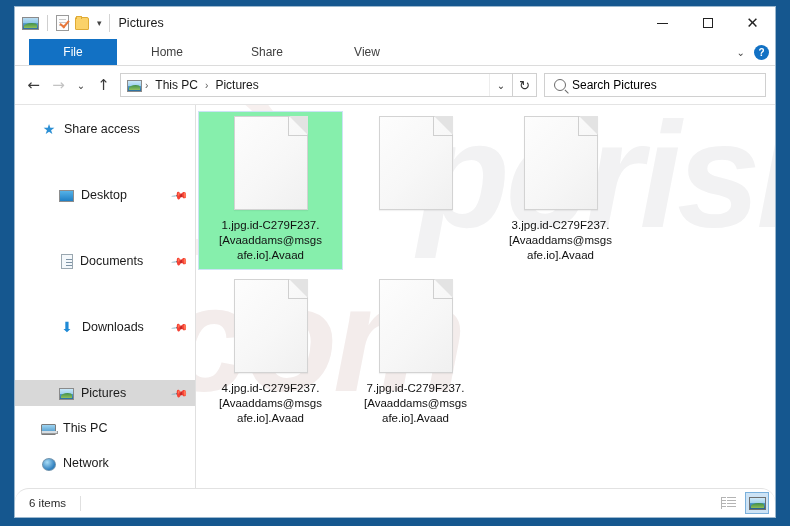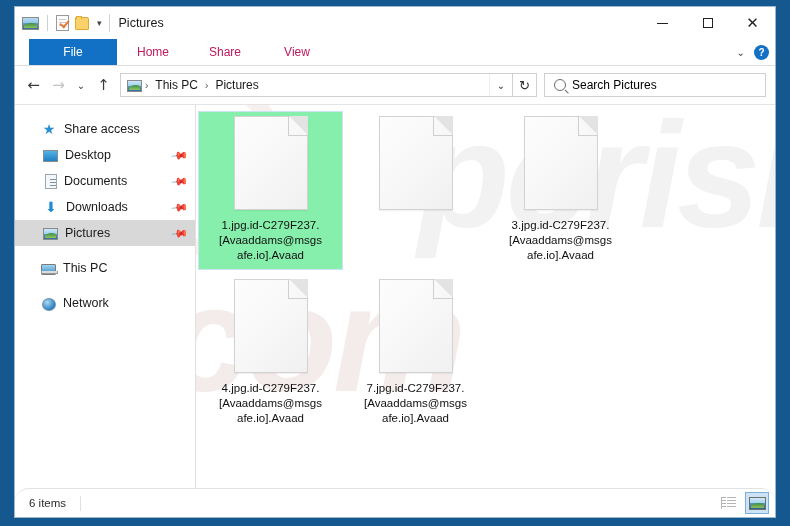--- a/index.html
+++ b/index.html
@@ -166,23 +166,23 @@
     display: flex;
     align-items: stretch;
     border-bottom: 1px solid #dcdcdc;
     flex: 0 0 auto;
     position: relative;
   }
   .tab {
     display: flex;
     align-items: center;
     justify-content: center;
-    padding: 0 14px;
+    padding: 0 28px;
     font-size: 12px;
-    color: #be185d;
+    color: #404040;
     cursor: default;
     min-width: 44px;
   }
   .tab.file {
     background: #1271c4;
     color: #ffffff;
     padding: 0 22px;
     margin-left: 14px;
   }
   .ribbon-right {
@@ -320,21 +320,21 @@
     display: flex;
     align-items: center;
     font-size: 12.5px;
     color: #1a1a1a;
     cursor: default;
     position: relative;
     padding-right: 8px;
   }
   .nav-item.selected { background: #d8d8d8; }
   .nav-item.root { padding-left: 26px; }
-  .nav-item.child { padding-left: 28px; }
+  .nav-item.child { padding-left: 44px; margin-top: 40px; }
   .nav-label { margin-left: 7px; white-space: nowrap; }
   .nav-gap { height: 9px; }
   .pin {
     position: absolute;
     right: 12px;
     top: 50%;
     transform: translateY(-50%) rotate(40deg);
     width: 9px; height: 9px;
     color: #7f7f7f;
     font-size: 11px;

